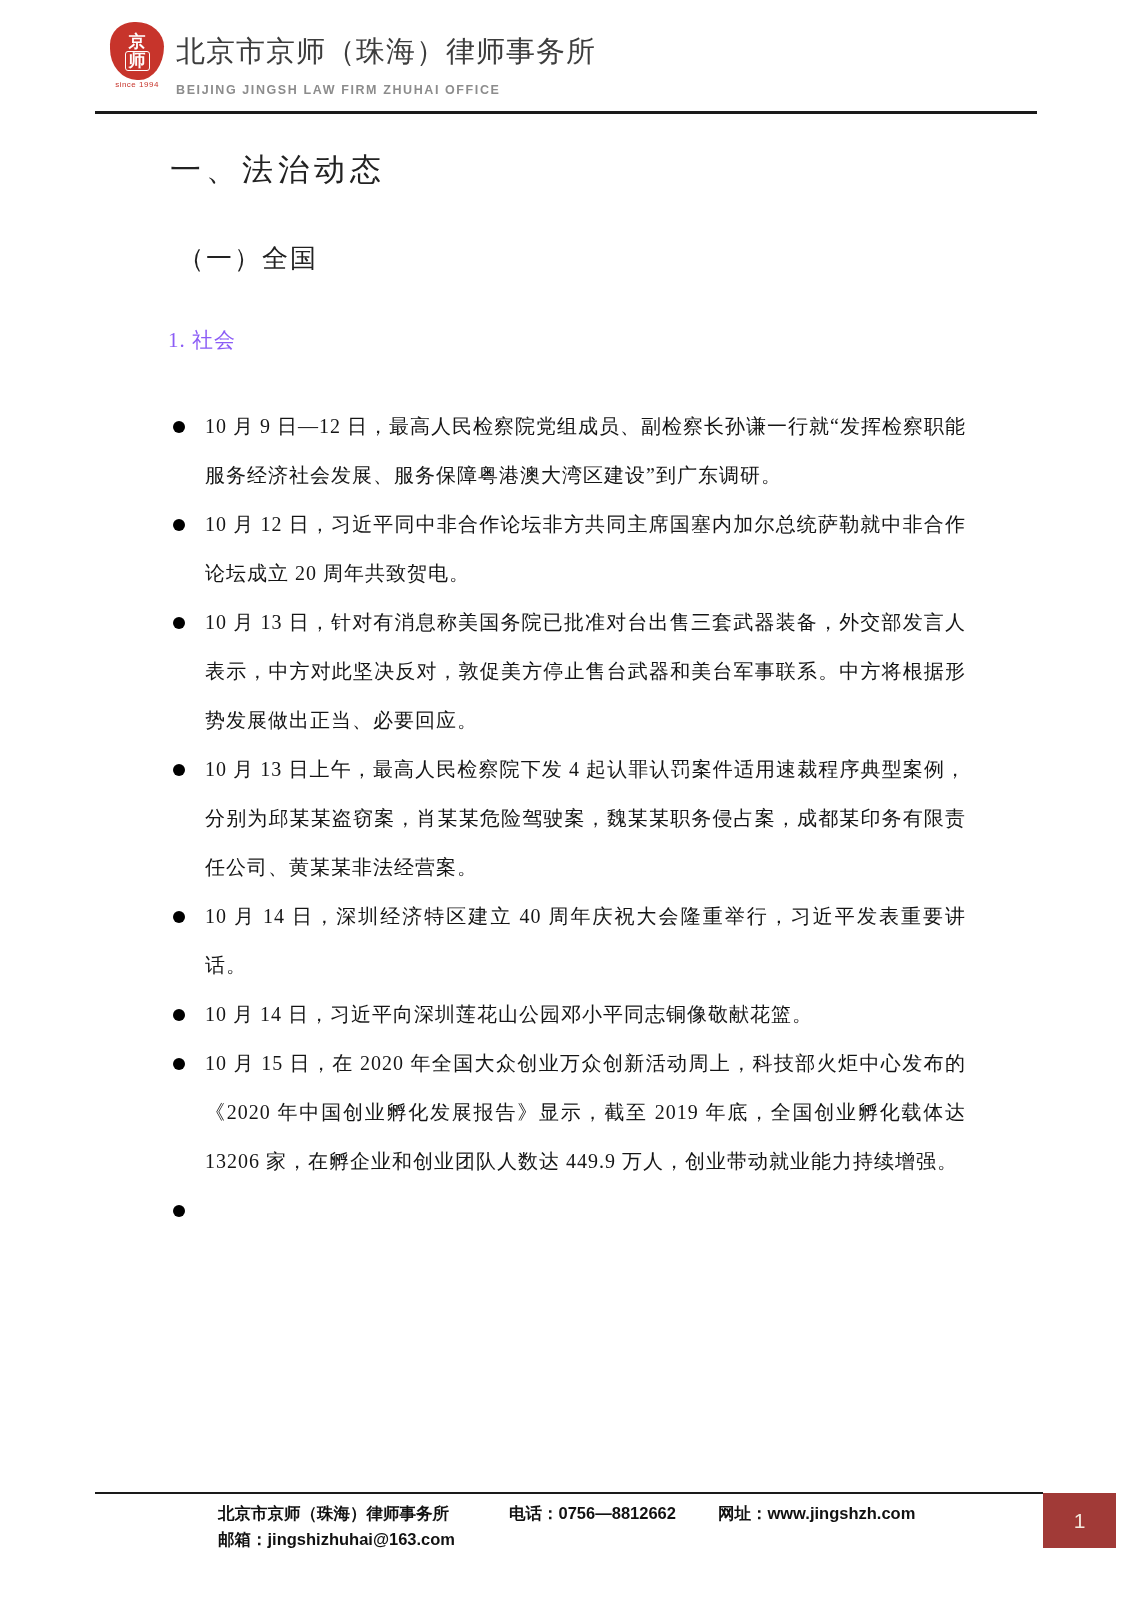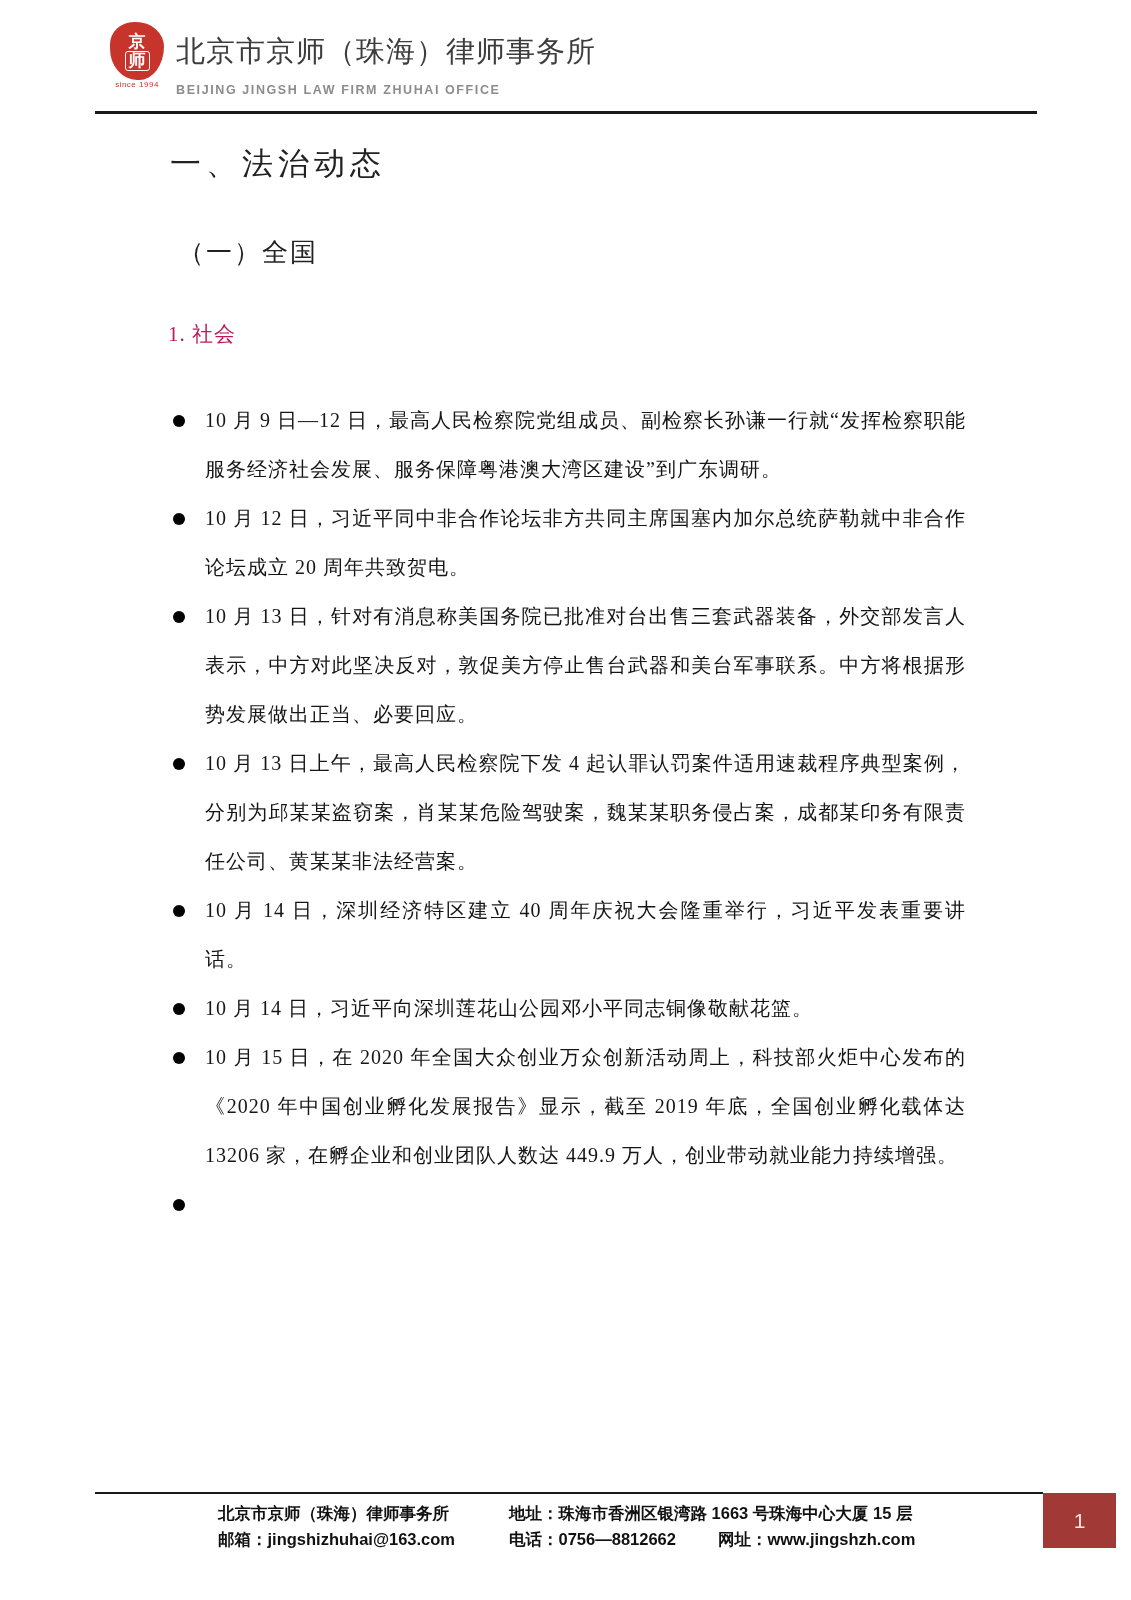--- a/index.html
+++ b/index.html
@@ -69,21 +69,21 @@
     top: 111px;
     width: 942px;
     height: 3px;
     background: #1a1a1a;
   }
 
   
   .main {
     position: absolute;
     left: 170px;
-    top: 110px;
+    top: 116px;
     width: 796px;
   }
   .h1 {
     font-size: 31px;
     font-weight: normal;
     letter-spacing: 5px;
     line-height: 40px;
     margin-top: 34px;
     color: #222;
   }
@@ -94,21 +94,21 @@
     line-height: 34px;
     margin: 52px 0 0 8px;
     color: #222;
   }
   .h3 {
     font-size: 21px;
     font-weight: normal;
     letter-spacing: 1px;
     line-height: 28px;
     margin: 50px 0 4px -2px;
-    color: #be185d;
+    color: #8b5cf6;
   }
   .news-list {
     list-style: none;
     margin-top: 48px;
   }
   .news-item {
     position: relative;
     padding-left: 35px;
     font-size: 20px;
     line-height: 49px;
@@ -229,23 +229,20 @@
 
   <div class="footer-info">
     <div class="f-col1">
       <div>北京市京师（珠海）律师事务所</div>
       <div>
         <span>邮箱：</span><span>jingshizhuhai@163.com</span>
       </div>
     </div>
     <div class="f-col2">
       <div>
-        <span>地址：</span><span>珠海市香洲区银湾路 1663 号珠海中心大厦 15 层</span>
-      </div>
-      <div>
         <span>电话：</span><span>0756—8812662</span><span class="f-gap"></span><span>网址：</span><span>www.jingshzh.com</span>
       </div>
     </div>
   </div>
 
   <div class="page-num-box">
     <span>1</span>
   </div>
 
 </div>

